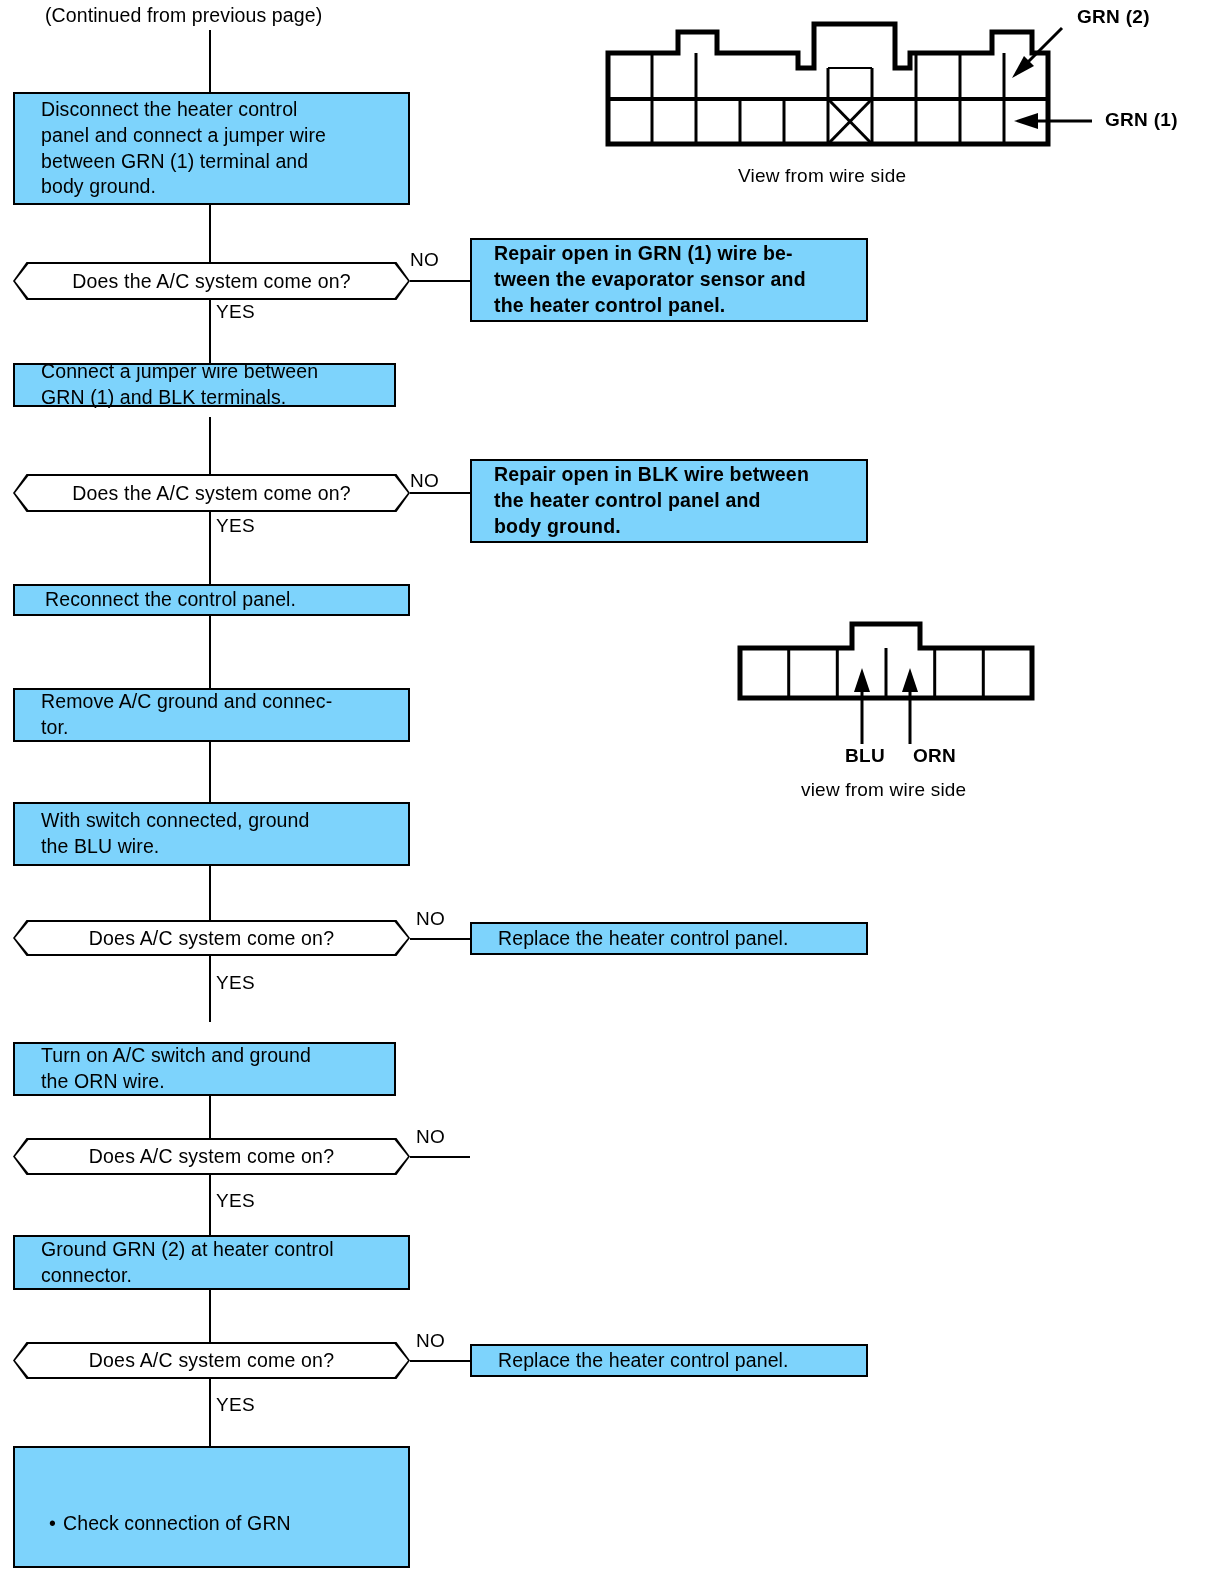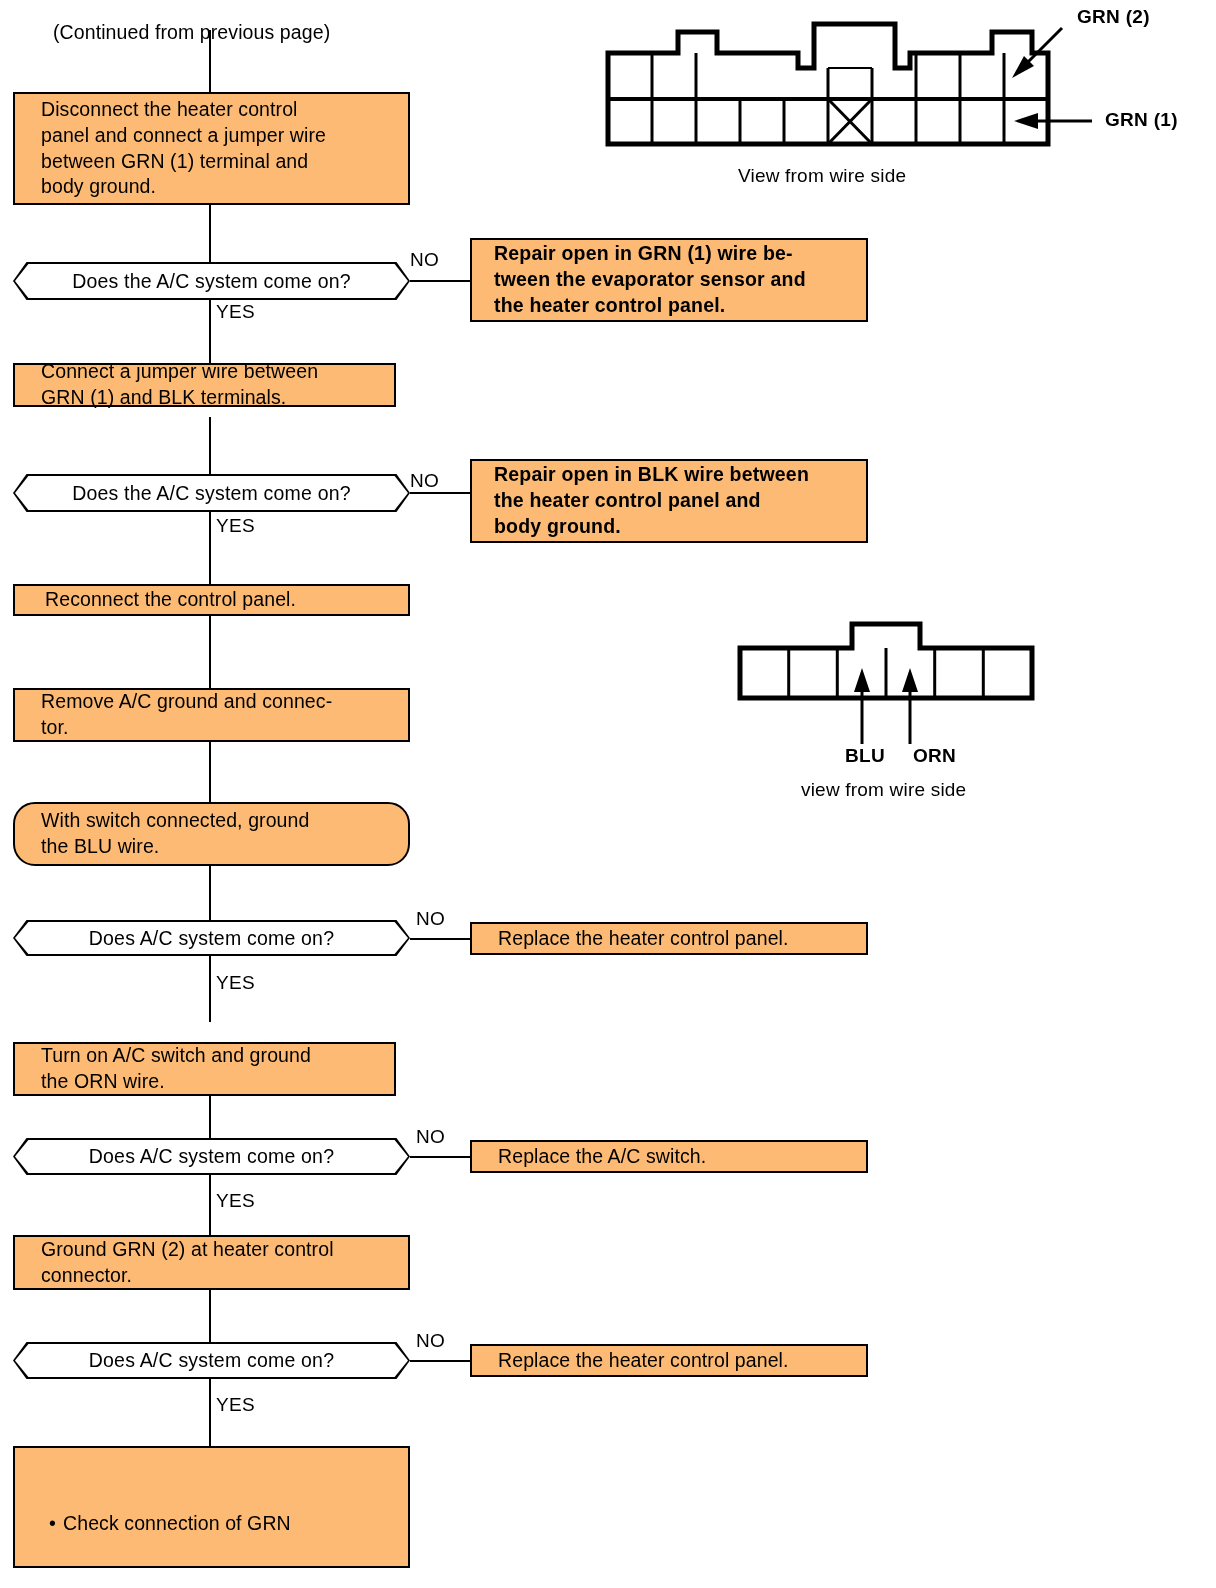--- a/index.html
+++ b/index.html
@@ -17,21 +17,21 @@
     height: 1588px;
     overflow: hidden;
     background: #ffffff;
   }
 
   
   .pbox {
     position: absolute;
     box-sizing: border-box;
     border: 2px solid #000;
-    background: #fdba74;
+    background: #7dd3fc;
     display: flex;
     align-items: center;
     padding: 6px 10px 6px 26px;
     font-size: 19.5px;
     line-height: 1.32;
     letter-spacing: .1px;
     white-space: pre-line;
   }
   .pbox.bold {
     font-weight: bold;
@@ -108,21 +108,21 @@
   .conn-svg { position: absolute; }
 
   .bullet-line { display: block; }
   .bullet-line .bdot { display: inline-block; width: 14px; }
 </style>
 </head>
 <body>
 
 <div id="page">
 
-  <div class="topnote" style="left:53px; top:4px;margin-top:17px;">(Continued from previous page)</div>
+  <div class="topnote" style="left:45px; top:4px;">(Continued from previous page)</div>
 
   <div class="vline" style="left:209px; top:30px; height:62px;"></div>
   <div class="vline" style="left:209px; top:205px; height:58px;"></div>
   <div class="vline" style="left:209px; top:299px; height:64px;"></div>
   <div class="vline" style="left:209px; top:417px; height:58px;"></div>
   <div class="vline" style="left:209px; top:512px; height:72px;"></div>
   <div class="vline" style="left:209px; top:616px; height:72px;"></div>
   <div class="vline" style="left:209px; top:742px; height:60px;"></div>
   <div class="vline" style="left:209px; top:866px; height:54px;"></div>
   <div class="vline" style="left:209px; top:956px; height:66px;"></div>
@@ -159,21 +159,21 @@
   <div class="blabel" style="left:216px; top:515px;">YES</div>
   <div class="pbox bold" style="left:470px; top:459px; width:398px; height:84px;">Repair open in BLK wire between
 the  heater  control  panel  and
 body ground.</div>
 
   <div class="pbox tight" style="left:13px; top:584px; width:397px; height:32px;">Reconnect the control panel.</div>
 
   <div class="pbox" style="left:13px; top:688px; width:397px; height:54px;">Remove A/C ground and connec-
 tor.</div>
 
-  <div class="pbox" style="left:13px; top:802px; width:397px; height:64px;border-radius:22px;">With  switch  connected,  ground
+  <div class="pbox" style="left:13px; top:802px; width:397px; height:64px;">With  switch  connected,  ground
 the BLU wire.</div>
 
   <div class="hex" style="left:13px; top:920px; width:397px; height:36px;">
     <div class="hex-inner"></div>
     <div class="hex-label">Does A/C system come on?</div>
   </div>
   <div class="hline" style="left:410px; top:938px; width:60px;"></div>
   <div class="blabel" style="left:416px; top:908px;">NO</div>
   <div class="blabel" style="left:216px; top:972px;">YES</div>
   <div class="pbox" style="left:470px; top:922px; width:398px; height:33px;">Replace the heater control panel.</div>
@@ -181,21 +181,20 @@
   <div class="pbox" style="left:13px; top:1022px; width:383px; height:54px;margin-top:20px;">Turn on A/C switch and ground
 the ORN wire.</div>
 
   <div class="hex" style="left:13px; top:1138px; width:397px; height:37px;">
     <div class="hex-inner"></div>
     <div class="hex-label">Does A/C system come on?</div>
   </div>
   <div class="hline" style="left:410px; top:1156px; width:60px;"></div>
   <div class="blabel" style="left:416px; top:1126px;">NO</div>
   <div class="blabel" style="left:216px; top:1190px;">YES</div>
-  <div class="pbox" style="left:470px; top:1140px; width:398px; height:33px;">Replace the A/C switch.</div>
 
   <div class="pbox" style="left:13px; top:1235px; width:397px; height:55px;">Ground GRN (2) at heater control
 connector.</div>
 
   <div class="hex" style="left:13px; top:1342px; width:397px; height:37px;">
     <div class="hex-inner"></div>
     <div class="hex-label">Does A/C system come on?</div>
   </div>
   <div class="hline" style="left:410px; top:1360px; width:60px;"></div>
   <div class="blabel" style="left:416px; top:1330px;">NO</div>

